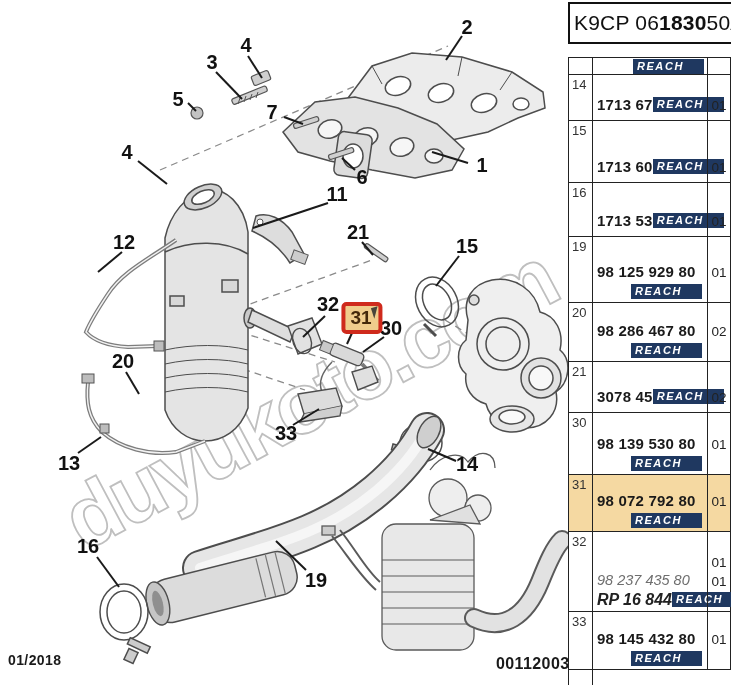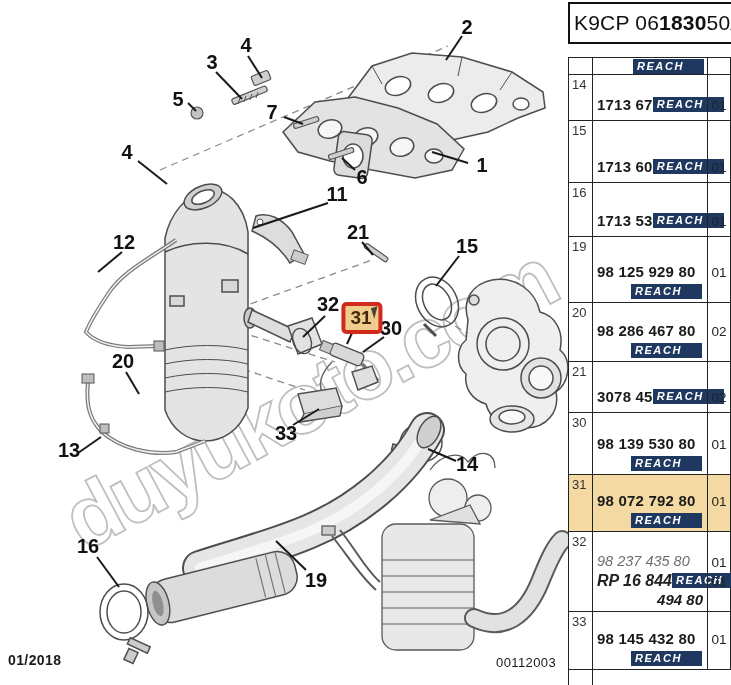--- a/index.html
+++ b/index.html
@@ -9,21 +9,21 @@
   .diagram{position:absolute;left:0;top:0;width:568px;height:685px;}
   .diagram svg{position:absolute;left:0;top:0;}
   .callout{position:absolute;transform:translate(-50%,-50%);font-weight:bold;font-size:20px;
            color:#111;white-space:nowrap;line-height:1;}
   .callout.hl{background:#f0cd8c;border:4px solid #cf2a1c;border-radius:5px;padding:2px 7px 3px 5px;
               color:#44290a;font-size:19px;}
   .cursor-glyph{position:absolute;right:-1px;top:1px;width:0;height:0;
                 border-top:11px solid #2b2b2b;border-right:7px solid transparent;
                 transform:rotate(-18deg);opacity:.85;}
   .footer-date{position:absolute;left:8px;top:652px;font-weight:bold;font-size:14px;letter-spacing:.4px;}
-  .footer-doc{position:absolute;left:496px;top:655px;font-weight:normal;font-size:13px;letter-spacing:.4px;}
+  .footer-doc{position:absolute;left:496px;top:655px;font-weight:bold;font-size:16px;letter-spacing:.4px;}
   
   .panel{position:absolute;left:568px;top:0;width:167px;height:685px;background:#fff;}
   .phead{position:absolute;left:0;top:2px;width:200px;height:42px;border:2px solid #111;
          font-size:21px;color:#111;display:flex;align-items:center;padding-left:4px;box-sizing:border-box;
          letter-spacing:.2px;white-space:nowrap;}
   .phead b{margin:0 0 0 0;text-align:right;}
   .ptop{position:absolute;left:0;top:57px;width:163px;height:18px;border-top:1.5px solid #222;
         border-bottom:1.5px solid #222;box-sizing:border-box;display:flex;}
   .ptable{position:absolute;left:0;top:75px;width:163px;}
   .pbottom{position:absolute;left:0;top:669px;width:163px;height:16px;border-left:1.5px solid #222;box-sizing:border-box;}
@@ -241,21 +241,21 @@
     <span class="callout" style="left:482px;top:165px;">1</span>
     <span class="callout" style="left:467px;top:27px;">2</span>
     <span class="callout" style="left:212px;top:62px;">3</span>
     <span class="callout" style="left:246px;top:45px;">4</span>
     <span class="callout" style="left:178px;top:99px;">5</span>
     <span class="callout" style="left:362px;top:177px;">6</span>
     <span class="callout" style="left:272px;top:112px;">7</span>
     <span class="callout" style="left:127px;top:152px;">4</span>
     <span class="callout" style="left:337px;top:194px;">11</span>
     <span class="callout" style="left:124px;top:242px;">12</span>
-    <span class="callout" style="left:69px;top:450px;text-align:right;">13</span>
+    <span class="callout" style="left:69px;top:463px;text-align:right;">13</span>
     <span class="callout" style="left:467px;top:464px;">14</span>
     <span class="callout" style="left:467px;top:246px;">15</span>
     <span class="callout" style="left:88px;top:546px;">16</span>
     <span class="callout" style="left:316px;top:580px;">19</span>
     <span class="callout" style="left:123px;top:361px;">20</span>
     <span class="callout" style="left:358px;top:232px;">21</span>
     <span class="callout" style="left:391px;top:328px;">30</span>
     <span class="callout hl" style="left:362px;top:318px;">
       <span>31</span>
       <span class="cursor-glyph"></span>
@@ -391,21 +391,20 @@
       <div class="trow row32" style="height:80px">
         <div class="cell-idx">32</div>
         <div class="cell-part">
           <div class="pline">
               <span class="alt">98 237 435 80</span>
             </div>
           <div class="rpline">
             <span class="rp">RP 16 844</span>
             <span class="reach">REACH</span>
           </div>
-          <div class="sfx">494 80</div>
         </div>
         <div class="cell-qty">
           <span class="qa">01</span>
           <span class="qa">01</span>
         </div>
       </div>
 
       <div class="trow below" style="height:58px">
         <div class="cell-idx">33</div>
         <div class="cell-part">

